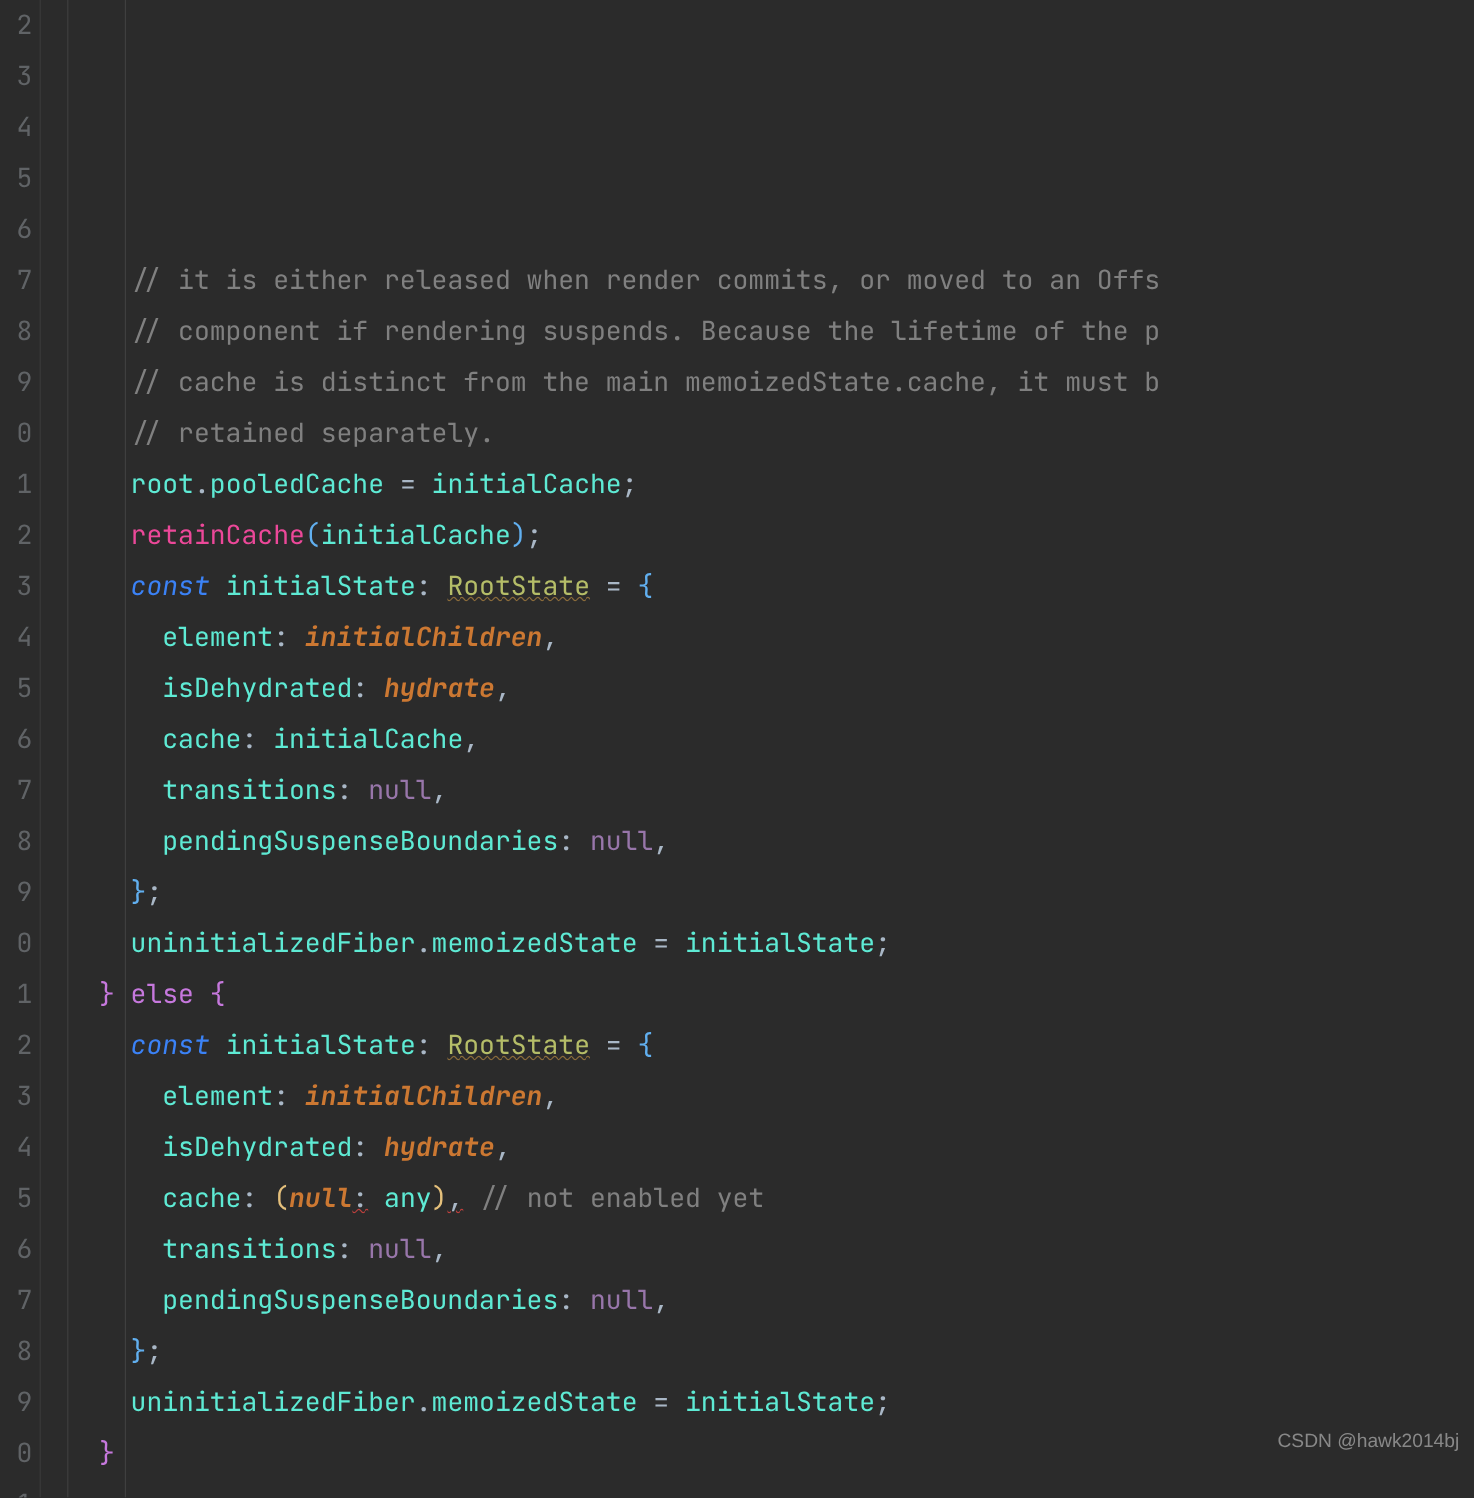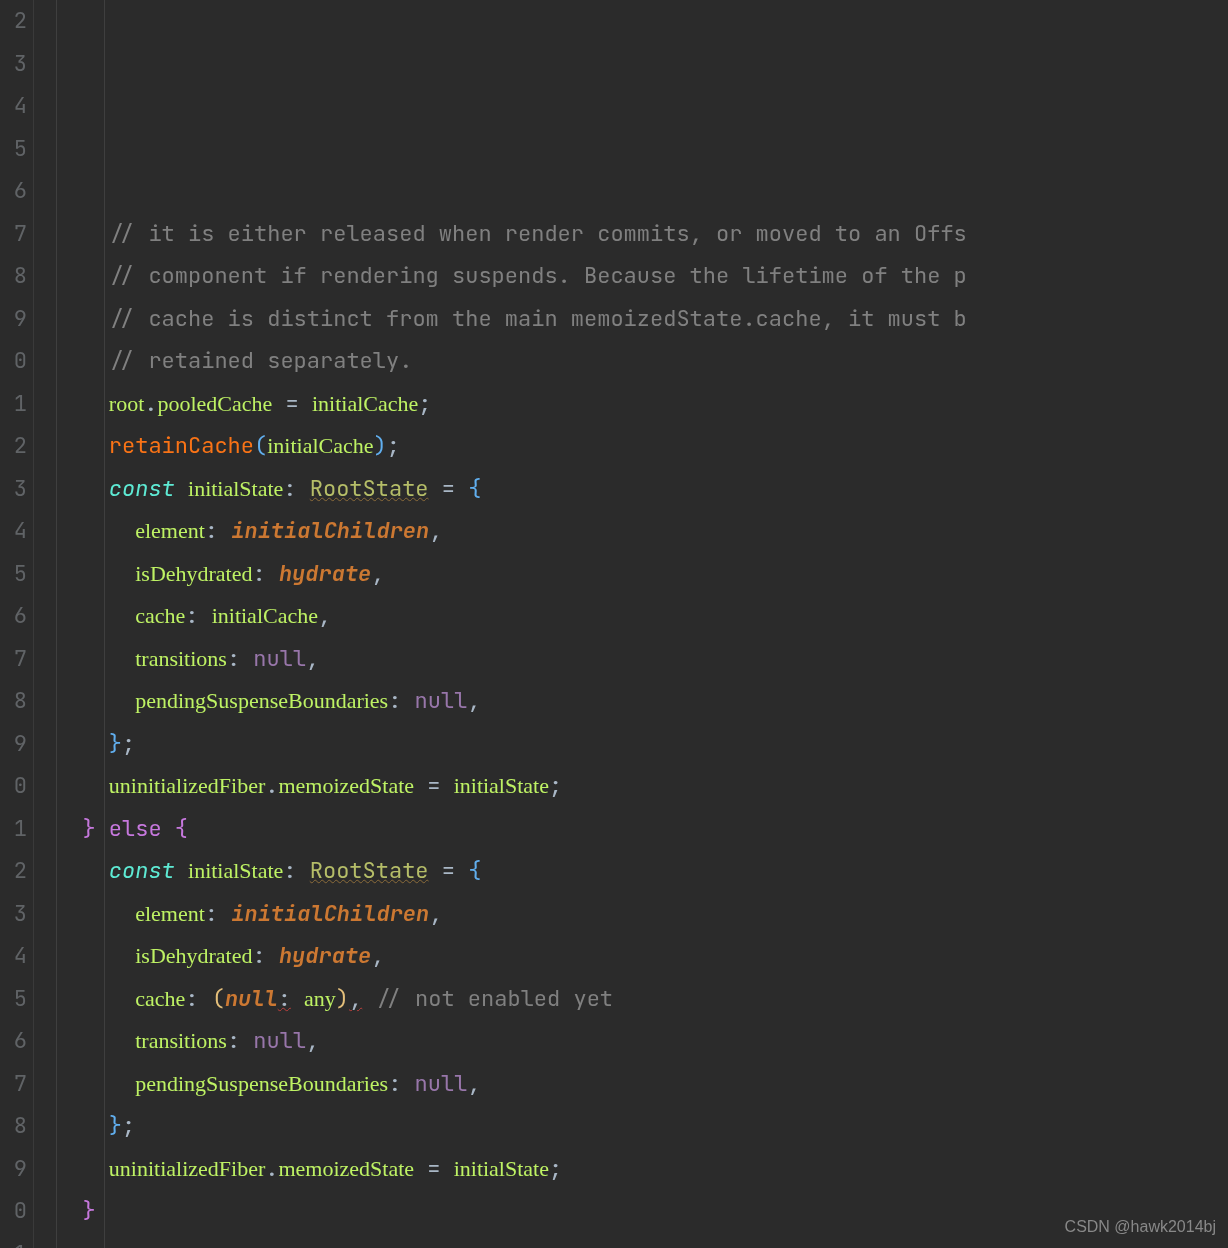--- a/index.html
+++ b/index.html
@@ -37,37 +37,37 @@
   .line { height: 42.5px; }
   .indent-guide {
     position: absolute;
     top: 0;
     bottom: 0;
     width: 1px;
     background: #3f3f3f;
   }
   
   .c-comment { color: #808080; }
-  .c-kw      { color: #5eead4; font-style: italic; }
+  .c-kw      { color: #3b82f6; font-style: italic; }
   .c-kwp     { color: #c678dd; text-align: center; }
-  .c-fn      { color: #f97316; }
+  .c-fn      { color: #ec4899; }
   .c-type    { color: #b5bd68; text-decoration: underline wavy #8a6b3a; text-decoration-thickness:1px; }
-  .c-ident   { color: #bef264; font-family: Liberation Serif, serif; }
+  .c-ident   { color: #5eead4; }
   .c-param   { color: #cc7832; font-style: italic; font-weight: bold; }
   .c-null    { color: #9876aa; }
   .c-punc    { color: #a9b7c6; }
   .c-paren1  { color: #e5c07b; }
   .c-paren2  { color: #61afef; }
   .c-brace-p { color: #c678dd; }
   .c-brace-b { color: #61afef; }
   .err-wavy  { text-decoration: underline wavy #bc3f3c; text-decoration-thickness:1px; }
   .watermark {
     position: absolute;
     right: 12px;
-    bottom: 0;
+    bottom: 25px;
     color: #888;
     font-size: 16px;
     font-family: Arial, sans-serif;
   }
 </style>
 </head>
 <body>
 
 <div class="editor">
   <div class="gutter" id="gutter">

